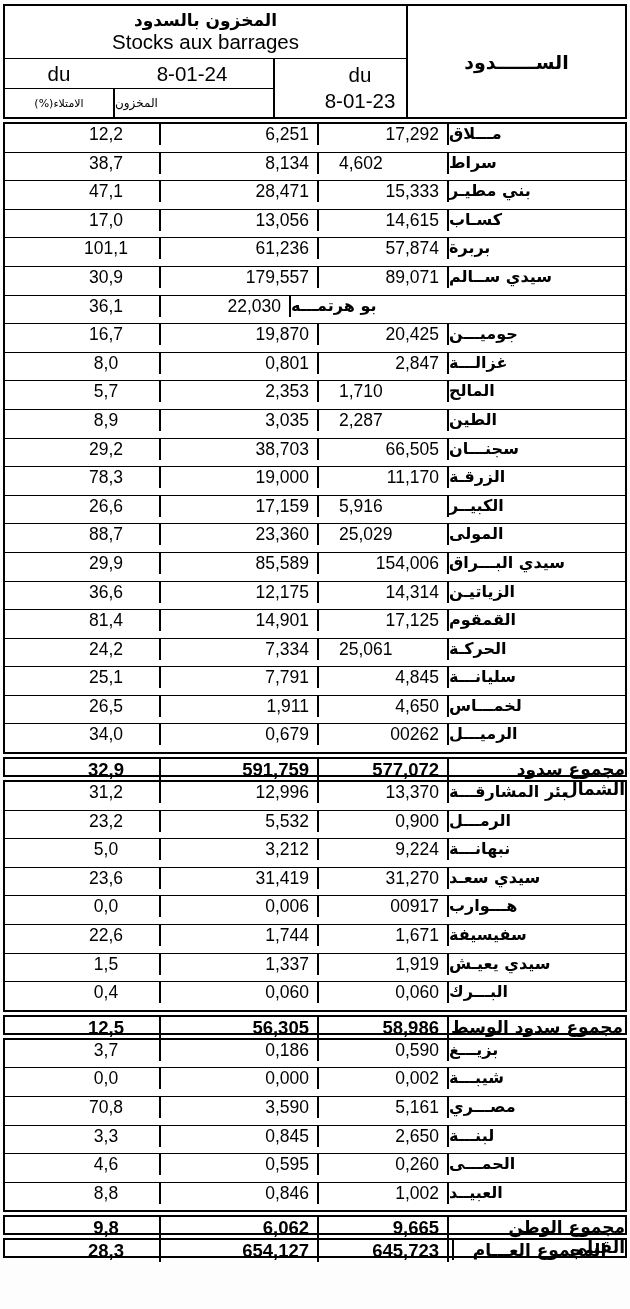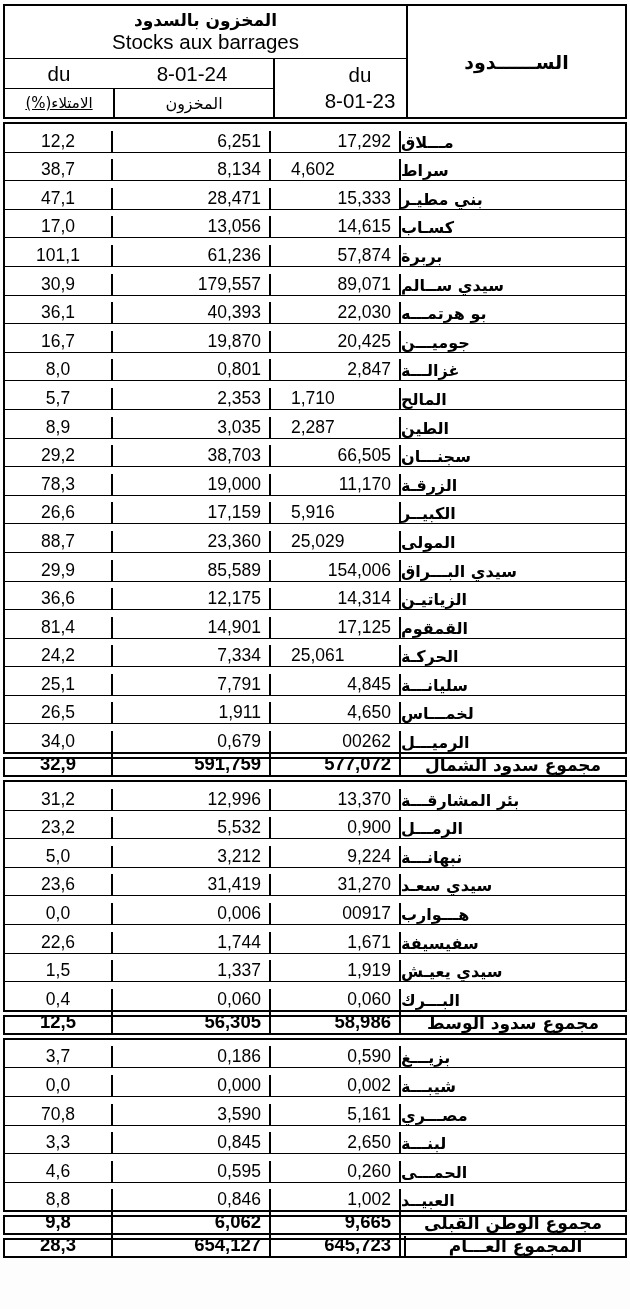--- a/index.html
+++ b/index.html
@@ -11,26 +11,26 @@
   .hdr-left{width:401px;display:flex;flex-direction:column;border-right:2.5px solid #000;}
   .hdr-title{height:52px;border-bottom:1.5px solid #000;display:flex;flex-direction:column;align-items:center;justify-content:center;}
   .hdr-title .ar{font-weight:bold;font-size:17px;font-family:"DejaVu Sans",sans-serif;line-height:1.25;}
   .hdr-title .fr{font-size:20.5px;line-height:1.1;}
   .hdr-mid{flex:1;display:flex;gap:39px;}
   .hdr-du24-col{width:268px;display:flex;flex-direction:column;border-right:2px solid #000;}
   .hdr-du24{height:29px;border-bottom:1.5px solid #000;display:flex;align-items:center;}
   .hdr-du24 .du{width:108px;text-align:center;font-size:20.5px;}
   .hdr-du24 .dt{width:158px;text-align:center;font-size:20.5px;}
   .hdr-sub{flex:1;display:flex;align-items:center;}
-  .hdr-sub .fill{width:108px;text-align:center;font-size:15px;border-right:2px solid #000;align-self:stretch;display:flex;align-items:center;justify-content:center;font-family:"DejaVu Sans",sans-serif;text-decoration:underline;}
-  .hdr-sub .stock{flex:1;text-align:center;font-size:16px;font-family:"DejaVu Sans",sans-serif;}
+  .hdr-sub .fill{width:108px;text-align:center;font-size:11px;border-right:2px solid #000;align-self:stretch;display:flex;align-items:center;justify-content:center;font-family:"DejaVu Sans",sans-serif;}
+  .hdr-sub .stock{flex:1;text-align:left;font-size:12px;font-family:"DejaVu Sans",sans-serif;}
   .hdr-du23{flex:1;display:flex;flex-direction:column;align-items:center;justify-content:center;font-size:20.5px;line-height:1.25;}
   .hdr-name{flex:1;display:flex;align-items:center;justify-content:center;font-weight:bold;font-size:19px;font-family:"DejaVu Sans",sans-serif;}
   
-  .row{display:flex;height:27.6px;align-items:flex-end;}
+  .row{display:flex;height:27.6px;align-items:flex-start;padding-left:48px;}
   .row + .row{border-top:1.5px solid #000;}
   .cell{display:flex;align-items:center;box-sizing:border-box;}
   .c-fill{width:108px;justify-content:center;border-right:2px solid #000;font-size:17.5px;}
   .c-stock{width:158px;justify-content:flex-end;padding-right:8px;border-right:2px solid #000;font-size:17.5px;}
   .c-prev{width:130px;justify-content:flex-end;padding-right:8px;border-right:2px solid #000;font-size:17.5px;}
   .c-prev.align-left{justify-content:flex-start;padding-left:20px;padding-right:0;}
   .c-name{flex:1;justify-content:flex-end;padding-right:5px;font-weight:bold;font-size:16px;font-family:"DejaVu Sans",sans-serif;direction:rtl;}
   
   .total .row{height:16px;font-weight:bold;}
   .total .c-fill,.total .c-stock,.total .c-prev{font-size:18.5px;font-weight:bold;}
@@ -103,21 +103,20 @@
           <div class="cell c-name" dir="rtl">بربرة</div>
         </div>
         <div class="row">
           <div class="cell c-fill">30,9</div>
           <div class="cell c-stock">179,557</div>
           <div class="cell c-prev">89,071</div>
           <div class="cell c-name" dir="rtl">سيدي ســالم</div>
         </div>
         <div class="row">
           <div class="cell c-fill">36,1</div>
-          <div class="cell c-stock">40,393</div>
           <div class="cell c-prev">22,030</div>
           <div class="cell c-name" dir="rtl">بو هرتمـــه</div>
         </div>
         <div class="row">
           <div class="cell c-fill">16,7</div>
           <div class="cell c-stock">19,870</div>
           <div class="cell c-prev">20,425</div>
           <div class="cell c-name" dir="rtl">جوميـــن</div>
         </div>
         <div class="row">

